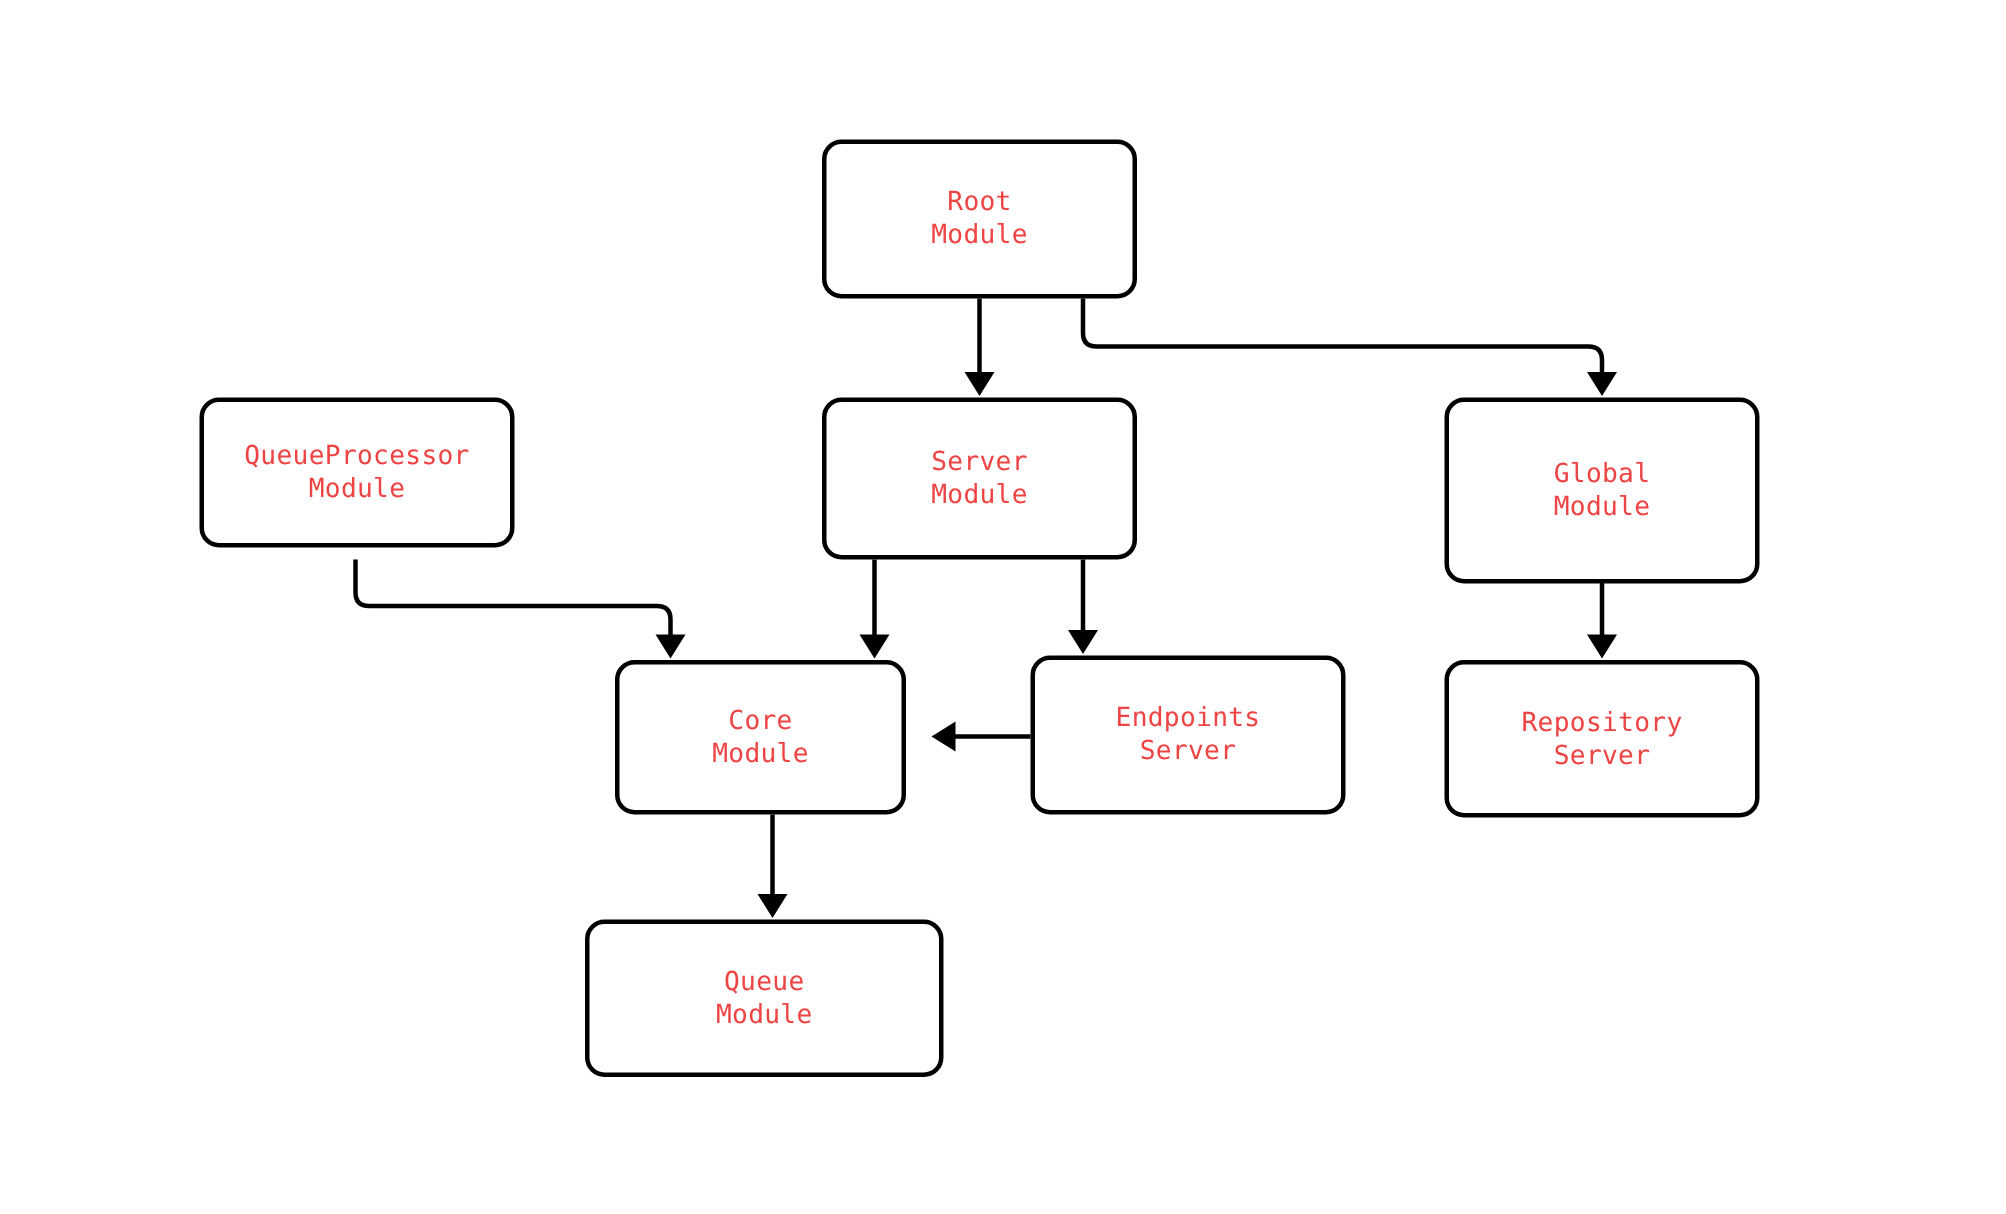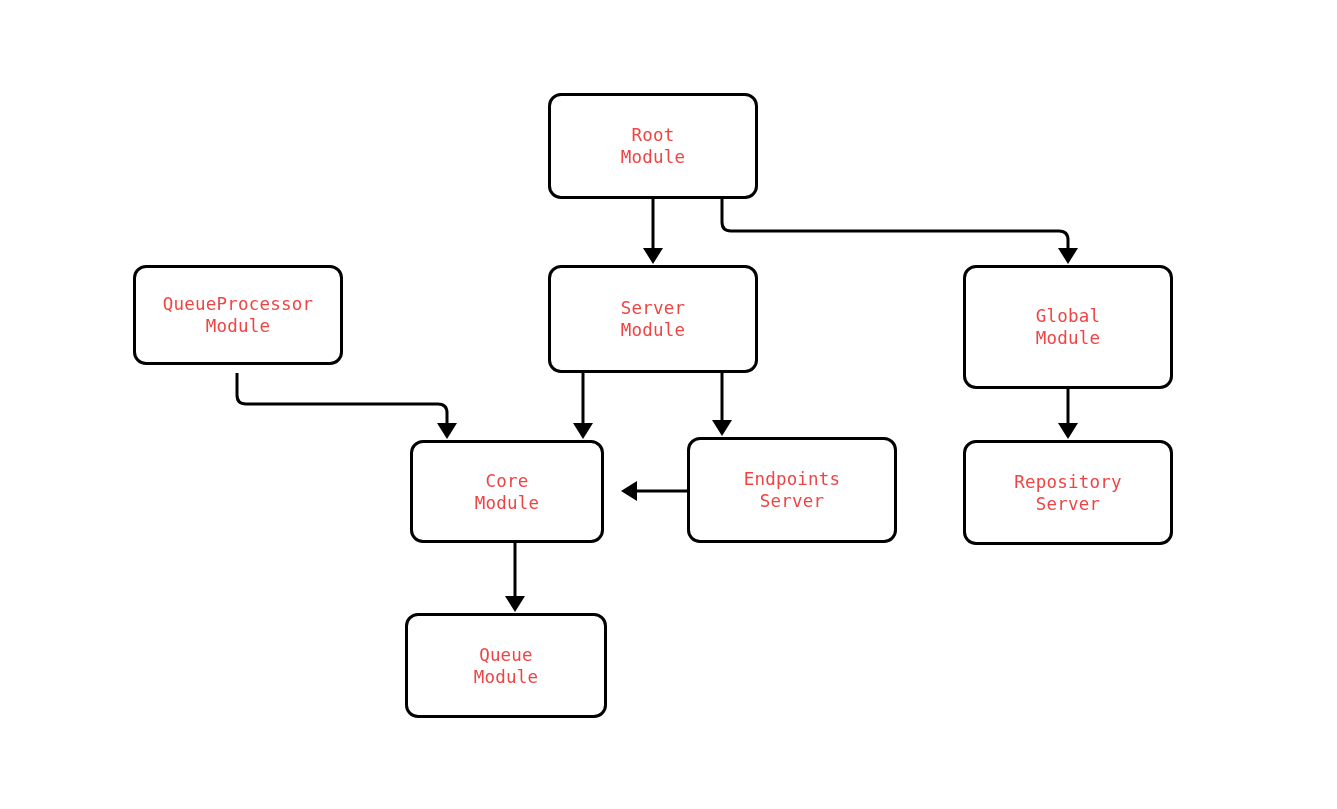--- a/index.html
+++ b/index.html
@@ -131,18 +131,18 @@
   <div class="node" style="left:687px; top:437px; width:210px; height:106px;">
     <div class="node-label">Endpoints
 Server</div>
   </div>
 
   <div class="node" style="left:963px; top:440px; width:210px; height:105px;">
     <div class="node-label">Repository
 Server</div>
   </div>
 
-  <div class="node" style="left:405px; top:613px; width:202px; height:105px;">
+  <div class="node" style="left:390px; top:613px; width:239px; height:105px;">
     <div class="node-label">Queue
 Module</div>
   </div>
 
 </div>
 
 </body></html>

